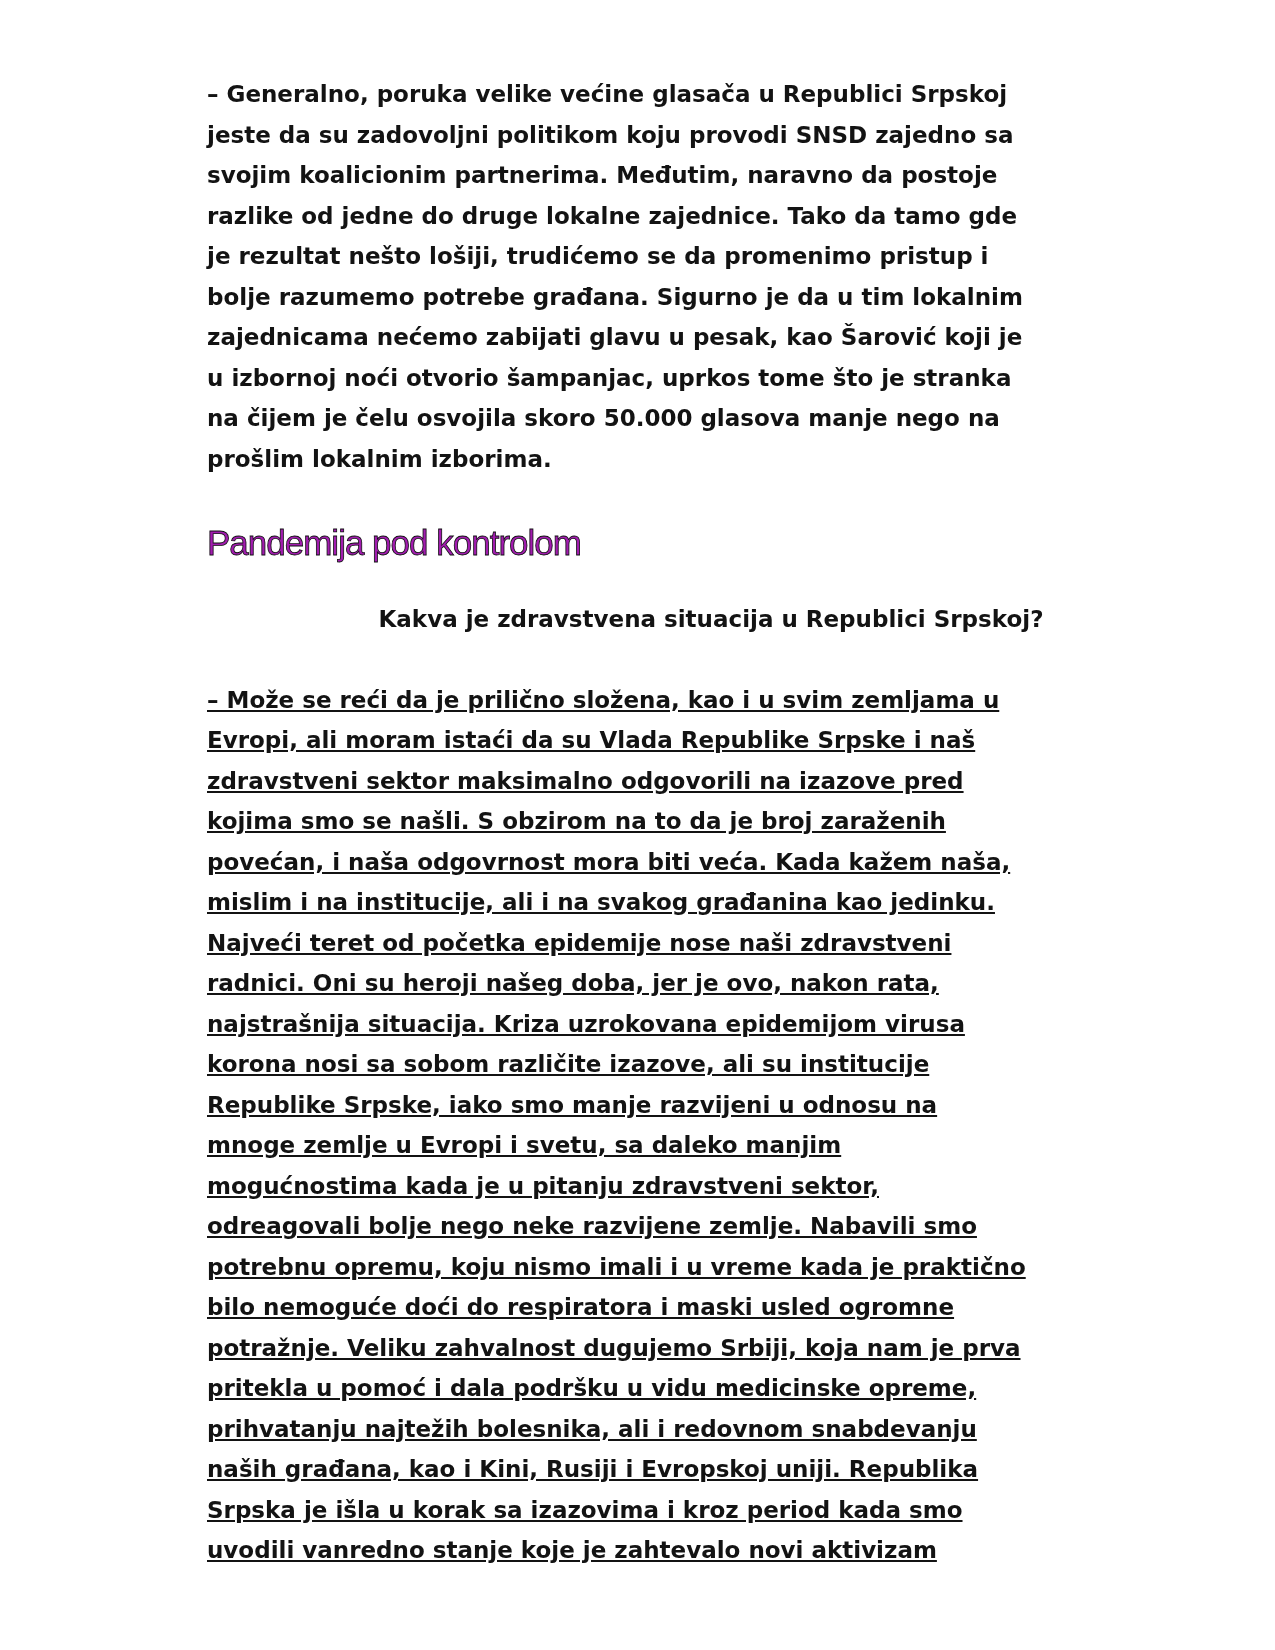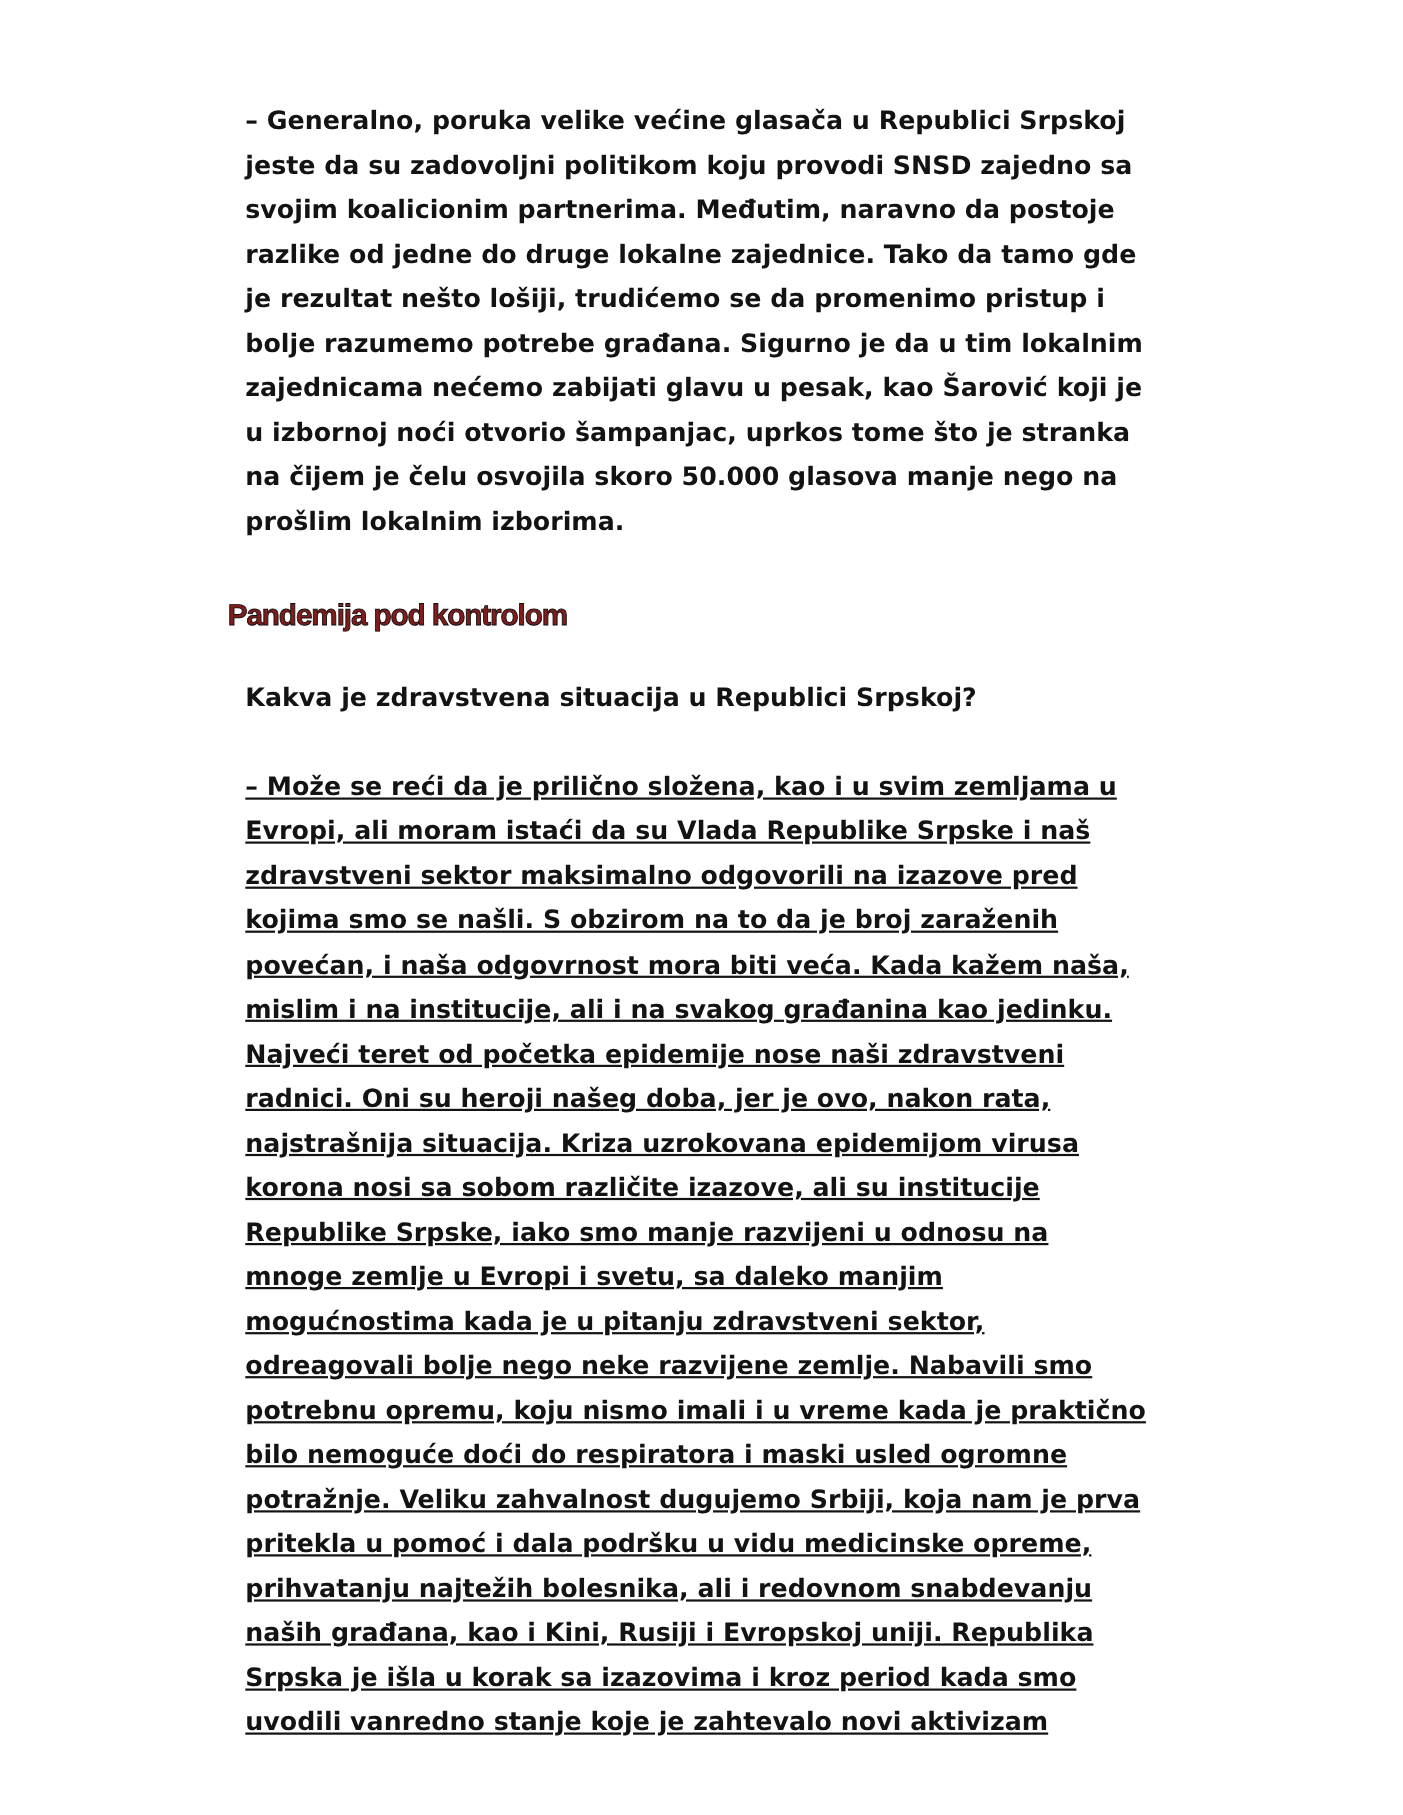--- a/index.html
+++ b/index.html
@@ -12,42 +12,43 @@
     background: #ffffff;
     overflow: hidden;
   }
   .page {
     box-sizing: border-box;
     width: 1275px;
     height: 1650px;
     padding: 74px 60px 0 207px;
   }
   .body-text {
-    margin: 16px;
+    margin: 0;
     font-family: "DejaVu Sans", sans-serif;
     font-weight: bold;
     font-size: 23px;
     line-height: 40.5px;
     color: #131313;
     white-space: pre;          
     letter-spacing: 0;
   }
   .heading {
     margin: 40px 0 0 0;
     font-family: "Liberation Sans", sans-serif;
-    font-weight: bold;
-    font-size: 27px;
+    font-weight: normal;
+    font-size: 35px;
     line-height: 48px;
     letter-spacing: -1px;
-    color: #7f1d1d;
+    color: #a21caf;
     -webkit-text-stroke: 0.8px #0e0e0e; 
     white-space: pre;
   }
   .question {
     margin-top: 32px;
+    text-align: center;
   }
   .answer {
     margin-top: 40px;
     text-decoration: underline;
   }
 </style>
 </head>
 <body>
 
 <main class="page">

